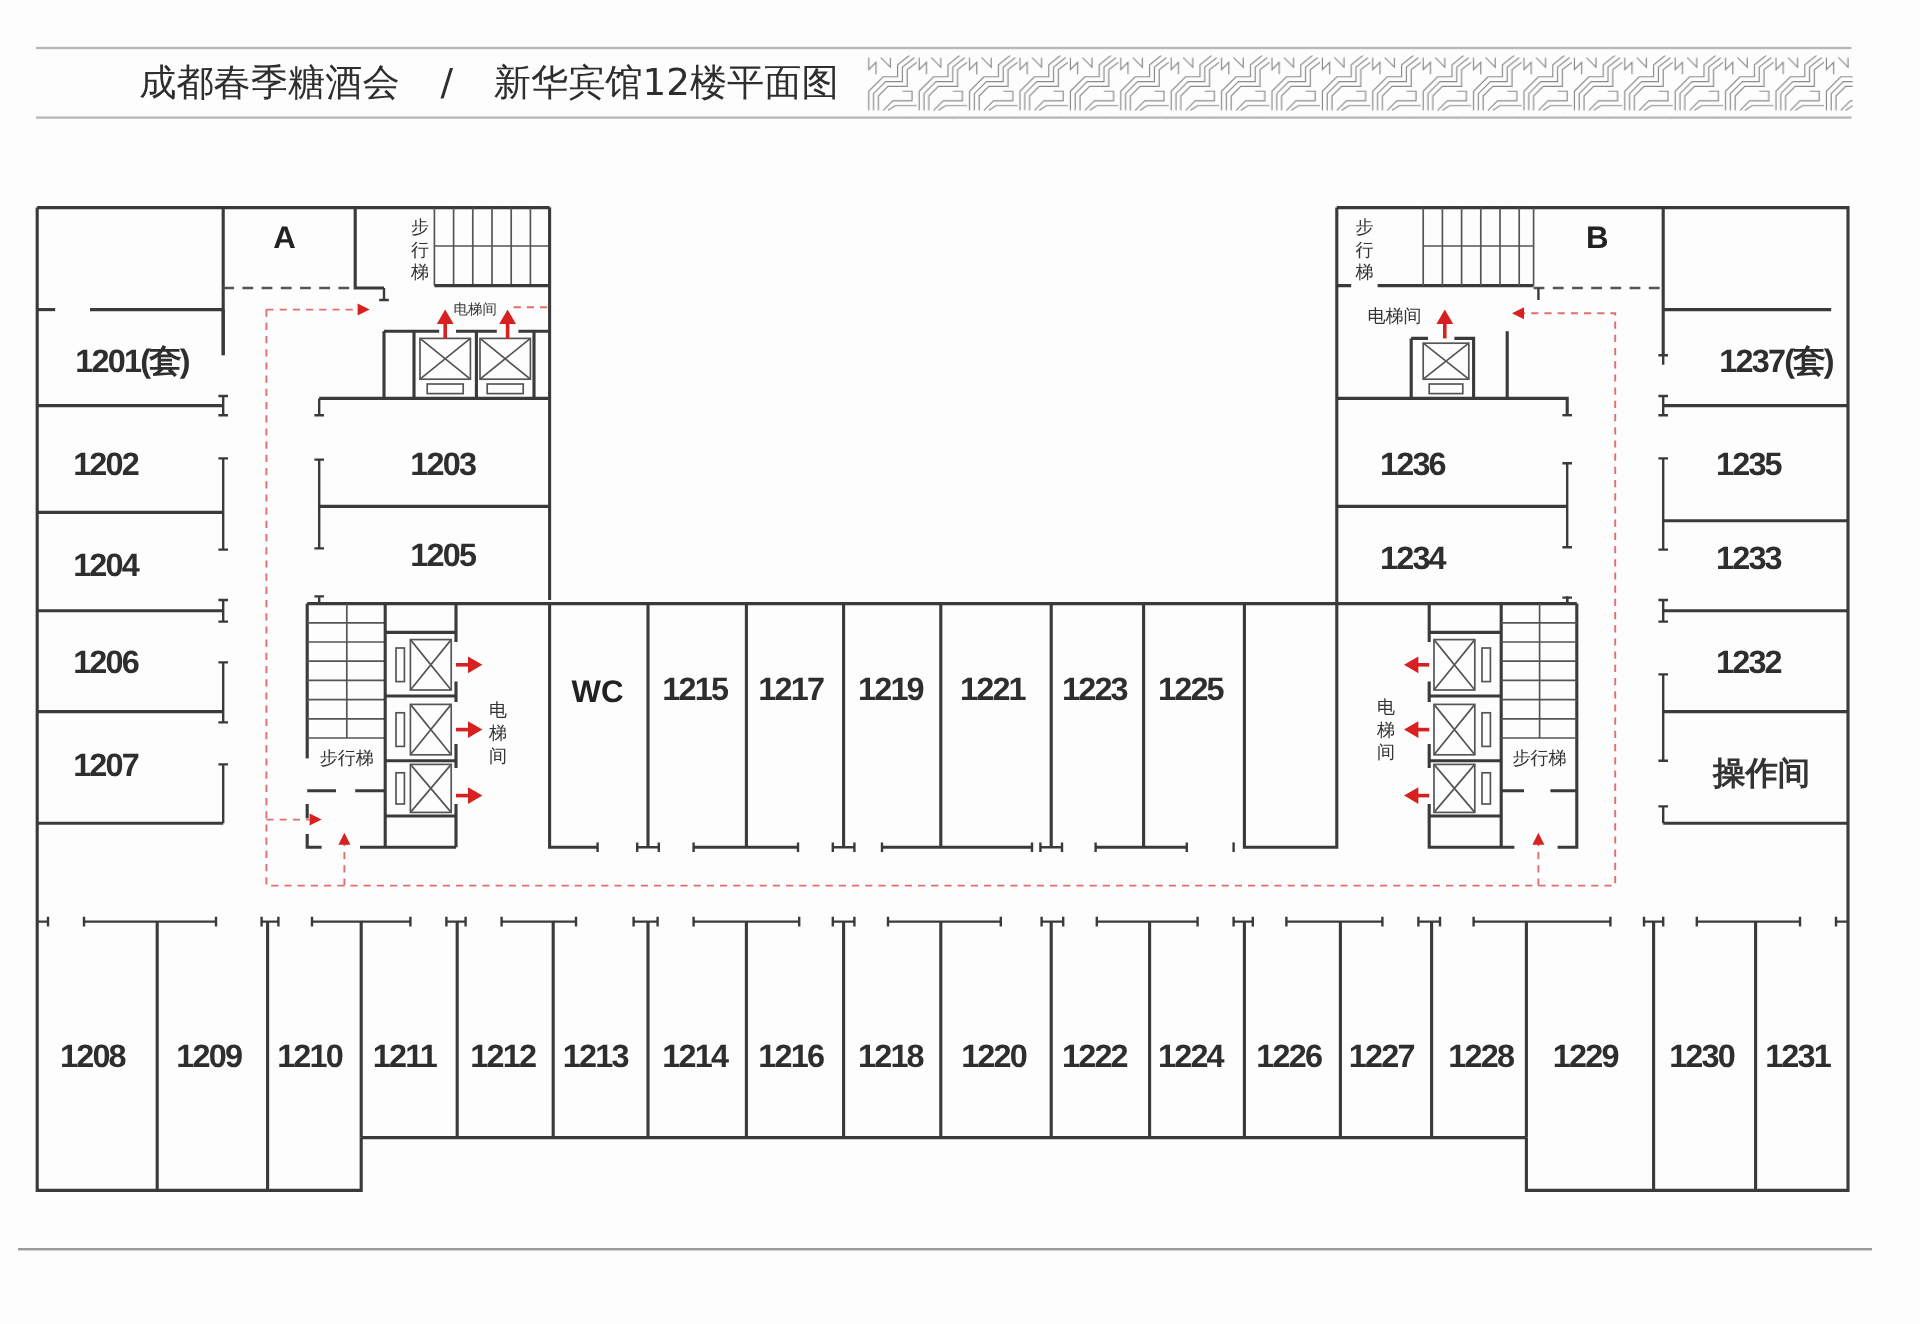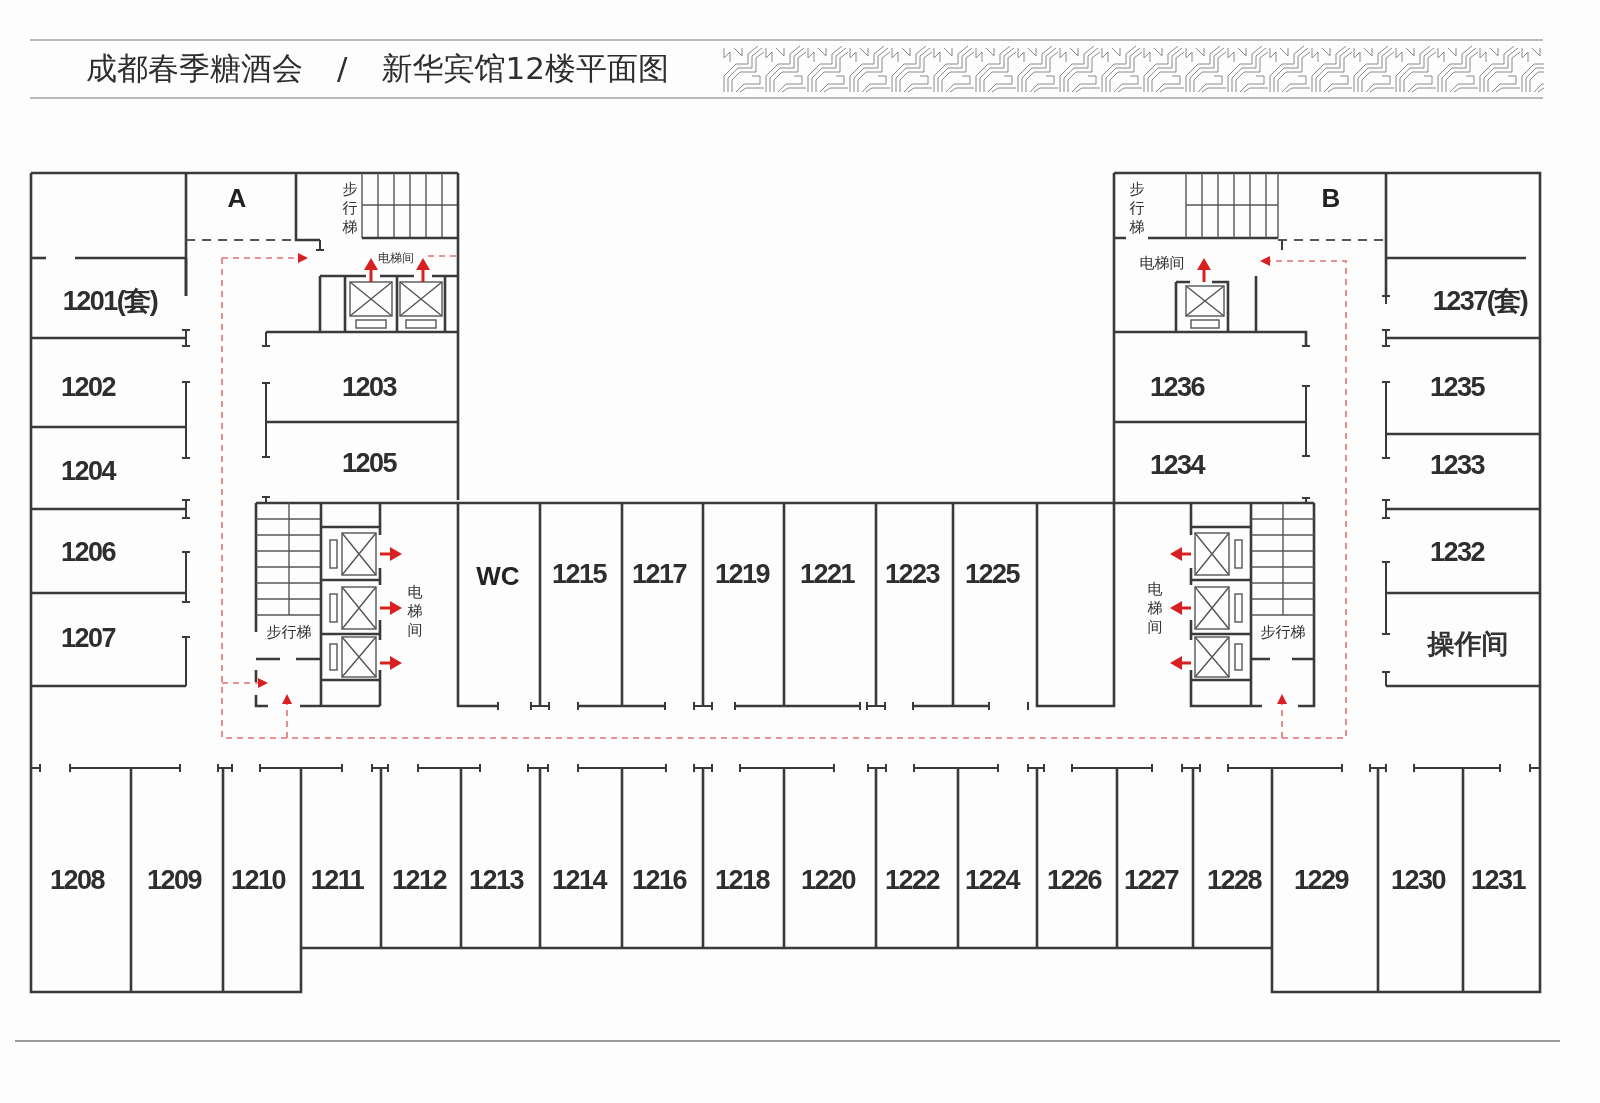--- a/index.html
+++ b/index.html
@@ -1,19 +1,19 @@
 <!DOCTYPE html>
 <html><head>
 <meta charset="utf-8">
 <style>
   html, body { margin: 0; padding: 0; background: #fdfdfd; }
   body { width: 1600px; height: 1103px; position: relative; overflow: hidden;
          font-family: "DejaVu Sans", "Liberation Sans", sans-serif; color: #2b2b2b; }
   .hline { position: absolute; height: 2px; background: #b9b9b9; }
-  #header-title { position: absolute; left: 86px; top: 48px; font-size: 31px; letter-spacing: 0px;
+  #header-title { position: absolute; left: 116px; top: 48px; font-size: 31px; letter-spacing: 0px;
                   color: #2e2e2e; white-space: nowrap; font-family: "DejaVu Sans", sans-serif; }
   #header-title span { display: inline-block; }
   .sep { margin: 0 34px; }
   #pattern { position: absolute; left: 722px; top: 46px; width: 822px; height: 48px; }
   #plan { position: absolute; left: 0; top: 0; }
   .wall { stroke: #3a3a3a; stroke-width: 2.6; fill: none; }
   .wall-thin { stroke: #3a3a3a; stroke-width: 2; fill: none; }
   .thin { stroke: #555; stroke-width: 1.4; fill: none; }
   .dash { stroke: #555; stroke-width: 2; stroke-dasharray: 9 7; fill: none; }
   .route { stroke: #e07070; stroke-width: 1.6; stroke-dasharray: 6 5; fill: none; }

